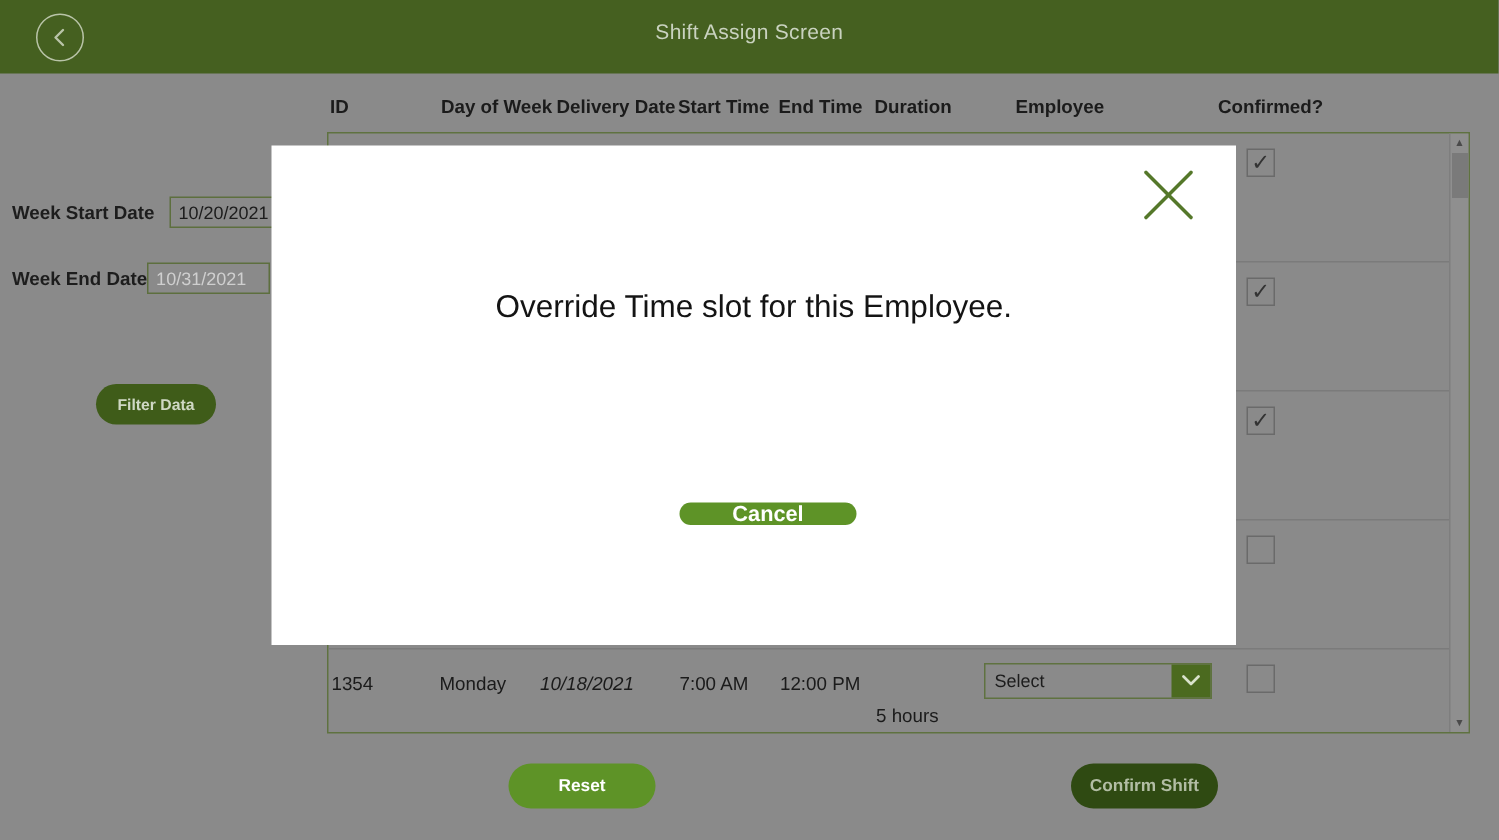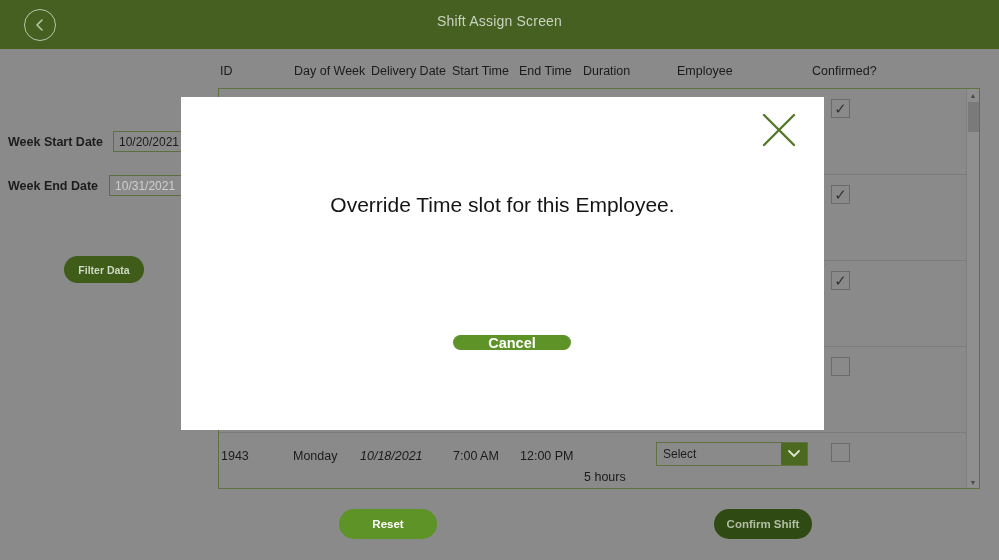--- a/index.html
+++ b/index.html
@@ -84,21 +84,21 @@
     align-items: center;
     color: #1c1c1c;
     font-family: "Liberation Sans", sans-serif;
     cursor: text;
   }
   .date-input.placeholder { color: #cfcfcf; }
 
   #row-start { left: 8px; top: 131px; }
   #row-start .date-input { margin-left: 10px; }
   #row-end { left: 8px; top: 175px; }
-  #row-end .date-input { margin-left: 11px; }
+  #row-end .date-input { }
 
   #filter-data-btn {
     position: absolute;
     left: 64px;
     top: 256px;
     width: 80px;
     height: 27px;
     background: #3f5c19;
     border-radius: 14px;
     color: #cfd8c4;
@@ -113,21 +113,21 @@
 
   
   #table-head {
     position: absolute;
     left: 218px;
     top: 64px;
     width: 762px;
     height: 22px;
     color: #1b1b1b;
     font-size: 12.5px;
-    font-weight: normal;
+    font-weight: bold;
   }
   #table-head .th { position: absolute; top: 0; white-space: nowrap; }
 
   #table-box {
     position: absolute;
     left: 218px;
     top: 88px;
     width: 762px;
     height: 401px;
     border: 1.5px solid #5f7240;
@@ -417,21 +417,21 @@
         <span class="sel-arrow">
           <svg width="12" height="8" viewBox="0 0 12 8">
               <polyline points="1,1 6,6 11,1" fill="none" stroke="#d9e2cc" stroke-width="1.8" stroke-linecap="round" stroke-linejoin="round"></polyline>
             </svg>
         </span>
       </div>
       <div class="chk"></div>
     </div>
 
     <div class="trow">
-      <span class="cell" style="left:2px;">1943</span>
+      <span class="cell" style="left:2px;">1354</span>
       <span class="cell" style="left:74px;">Monday</span>
       <span class="cell" style="left:141px;font-style:italic;">10/18/2021</span>
       <span class="cell" style="left:234px;">7:00 AM</span>
       <span class="cell" style="left:301px;">12:00 PM</span>
       <span class="cell" style="left:365px;margin-top:21px;">5 hours</span>
       <div class="select-ctl">
         <span class="sel-text">Select</span>
         <span class="sel-arrow">
           <svg width="12" height="8" viewBox="0 0 12 8">
               <polyline points="1,1 6,6 11,1" fill="none" stroke="#d9e2cc" stroke-width="1.8" stroke-linecap="round" stroke-linejoin="round"></polyline>

